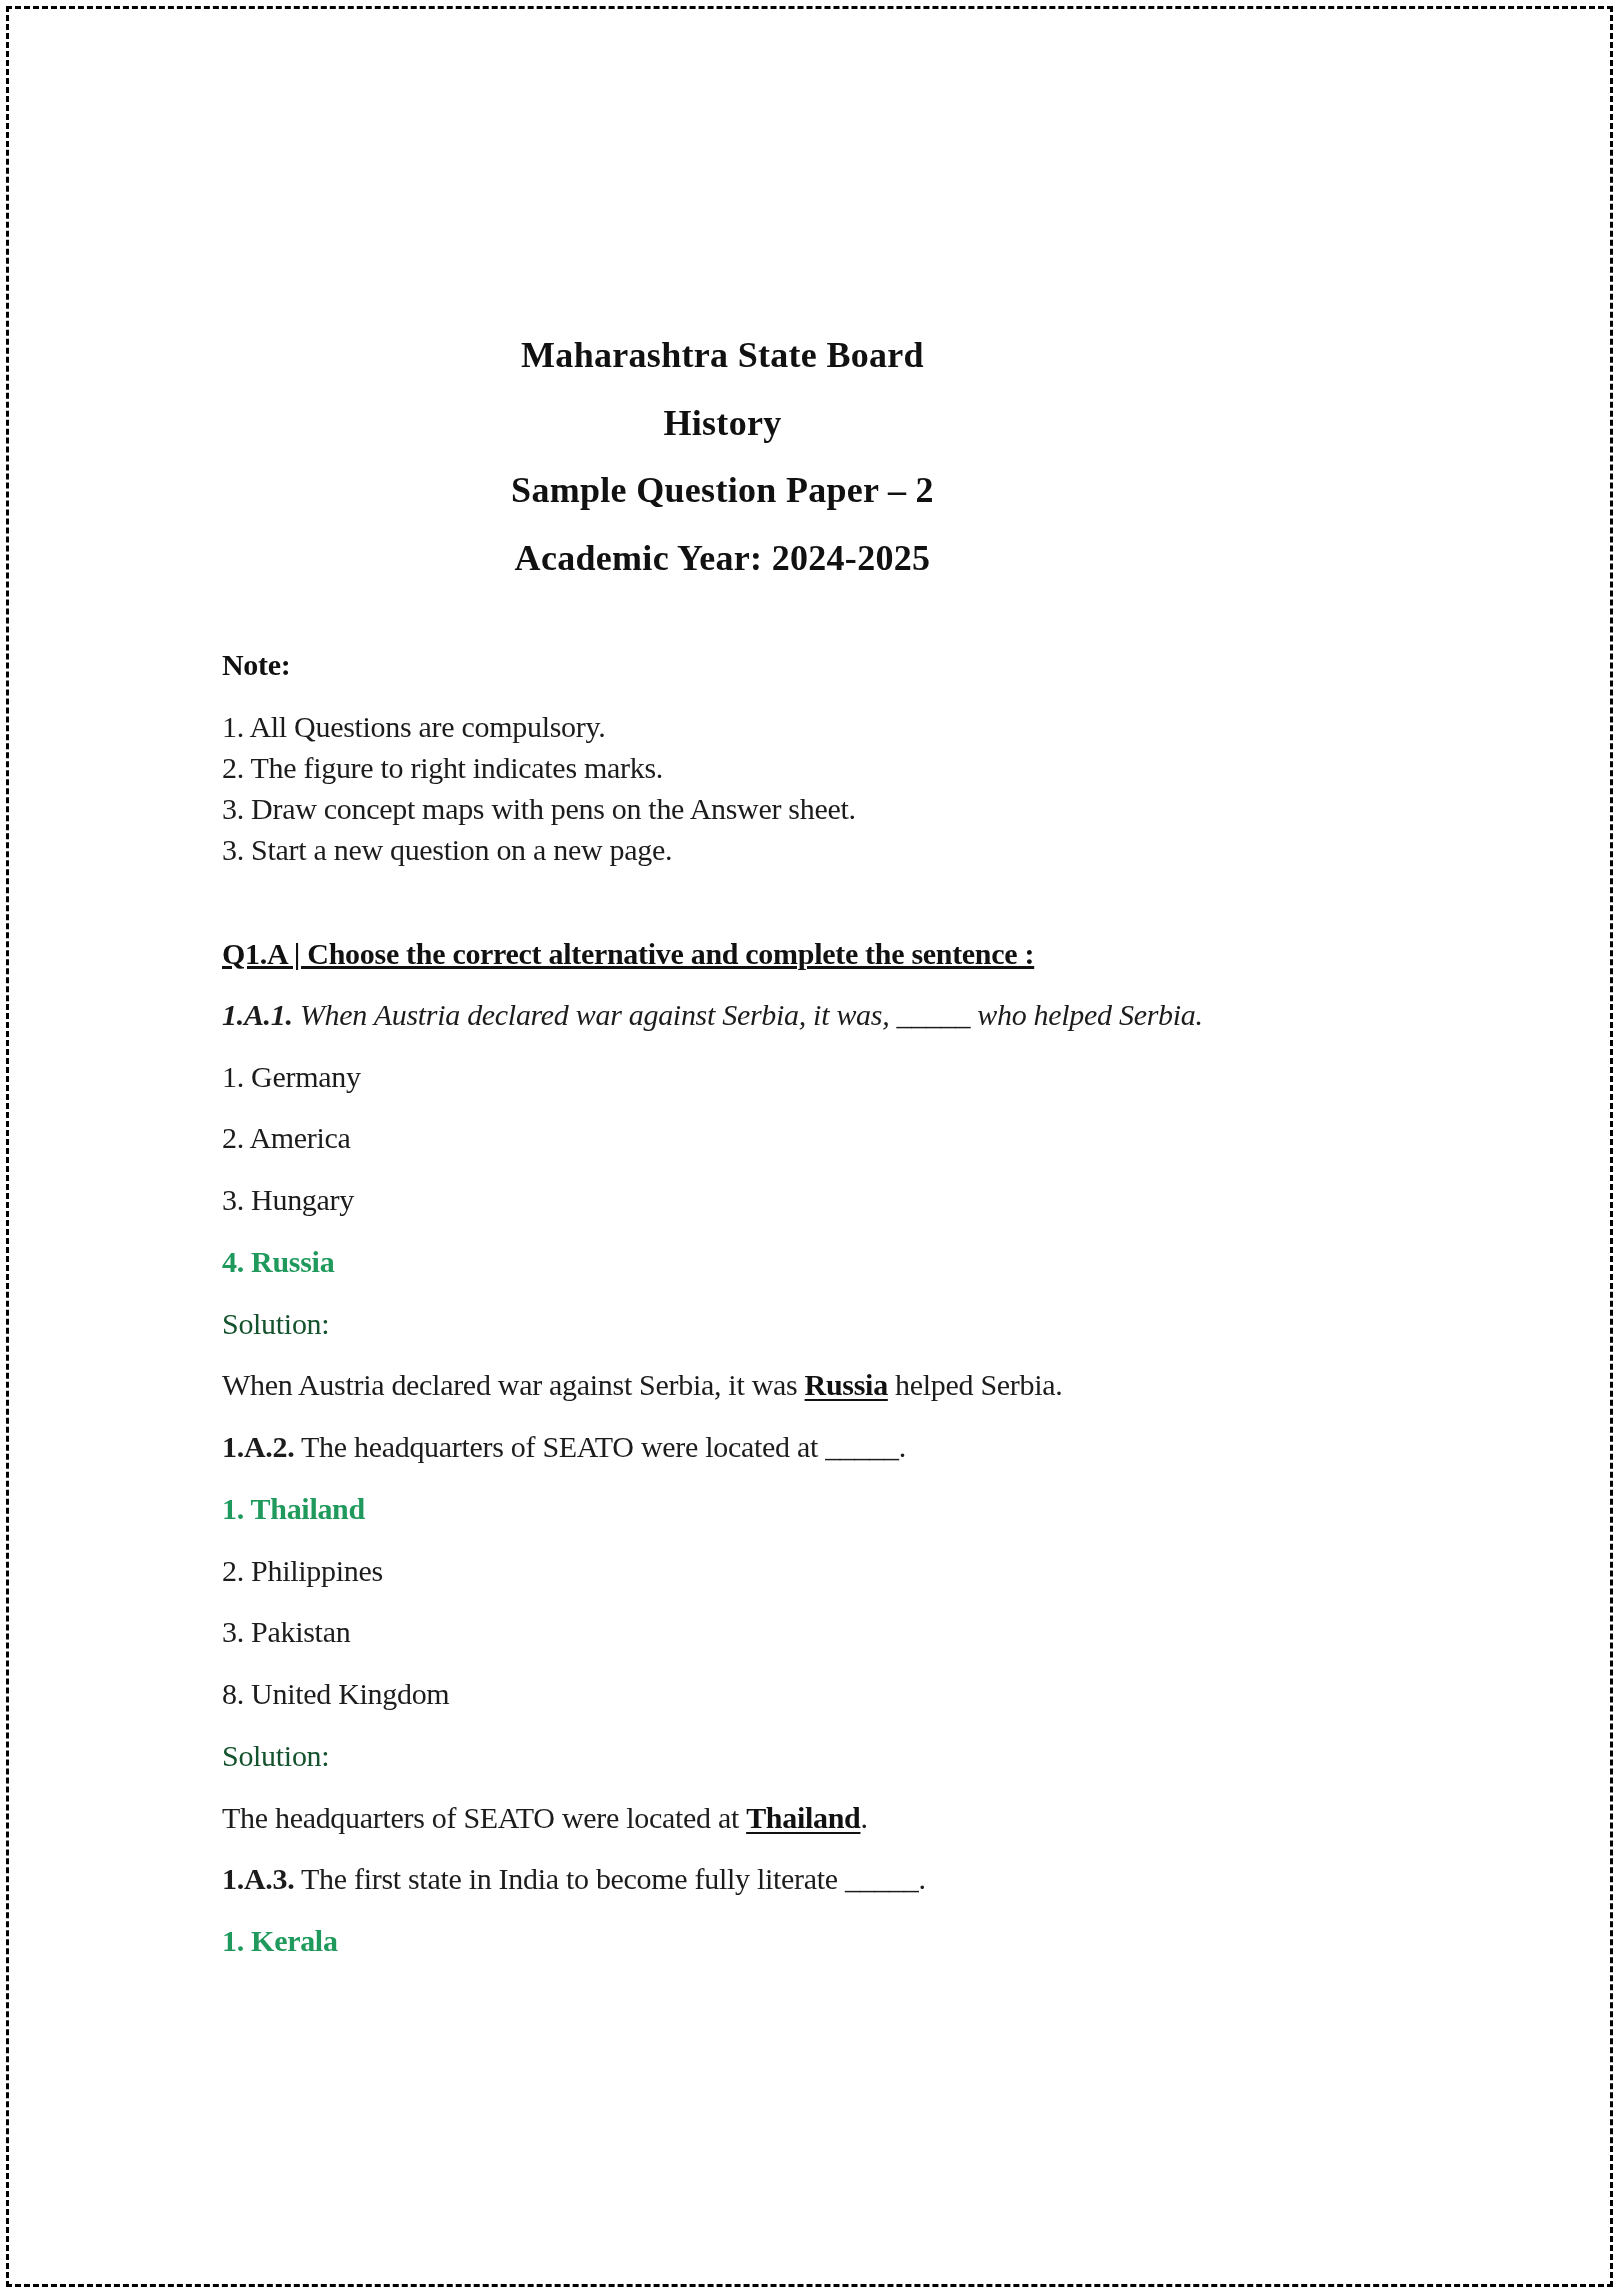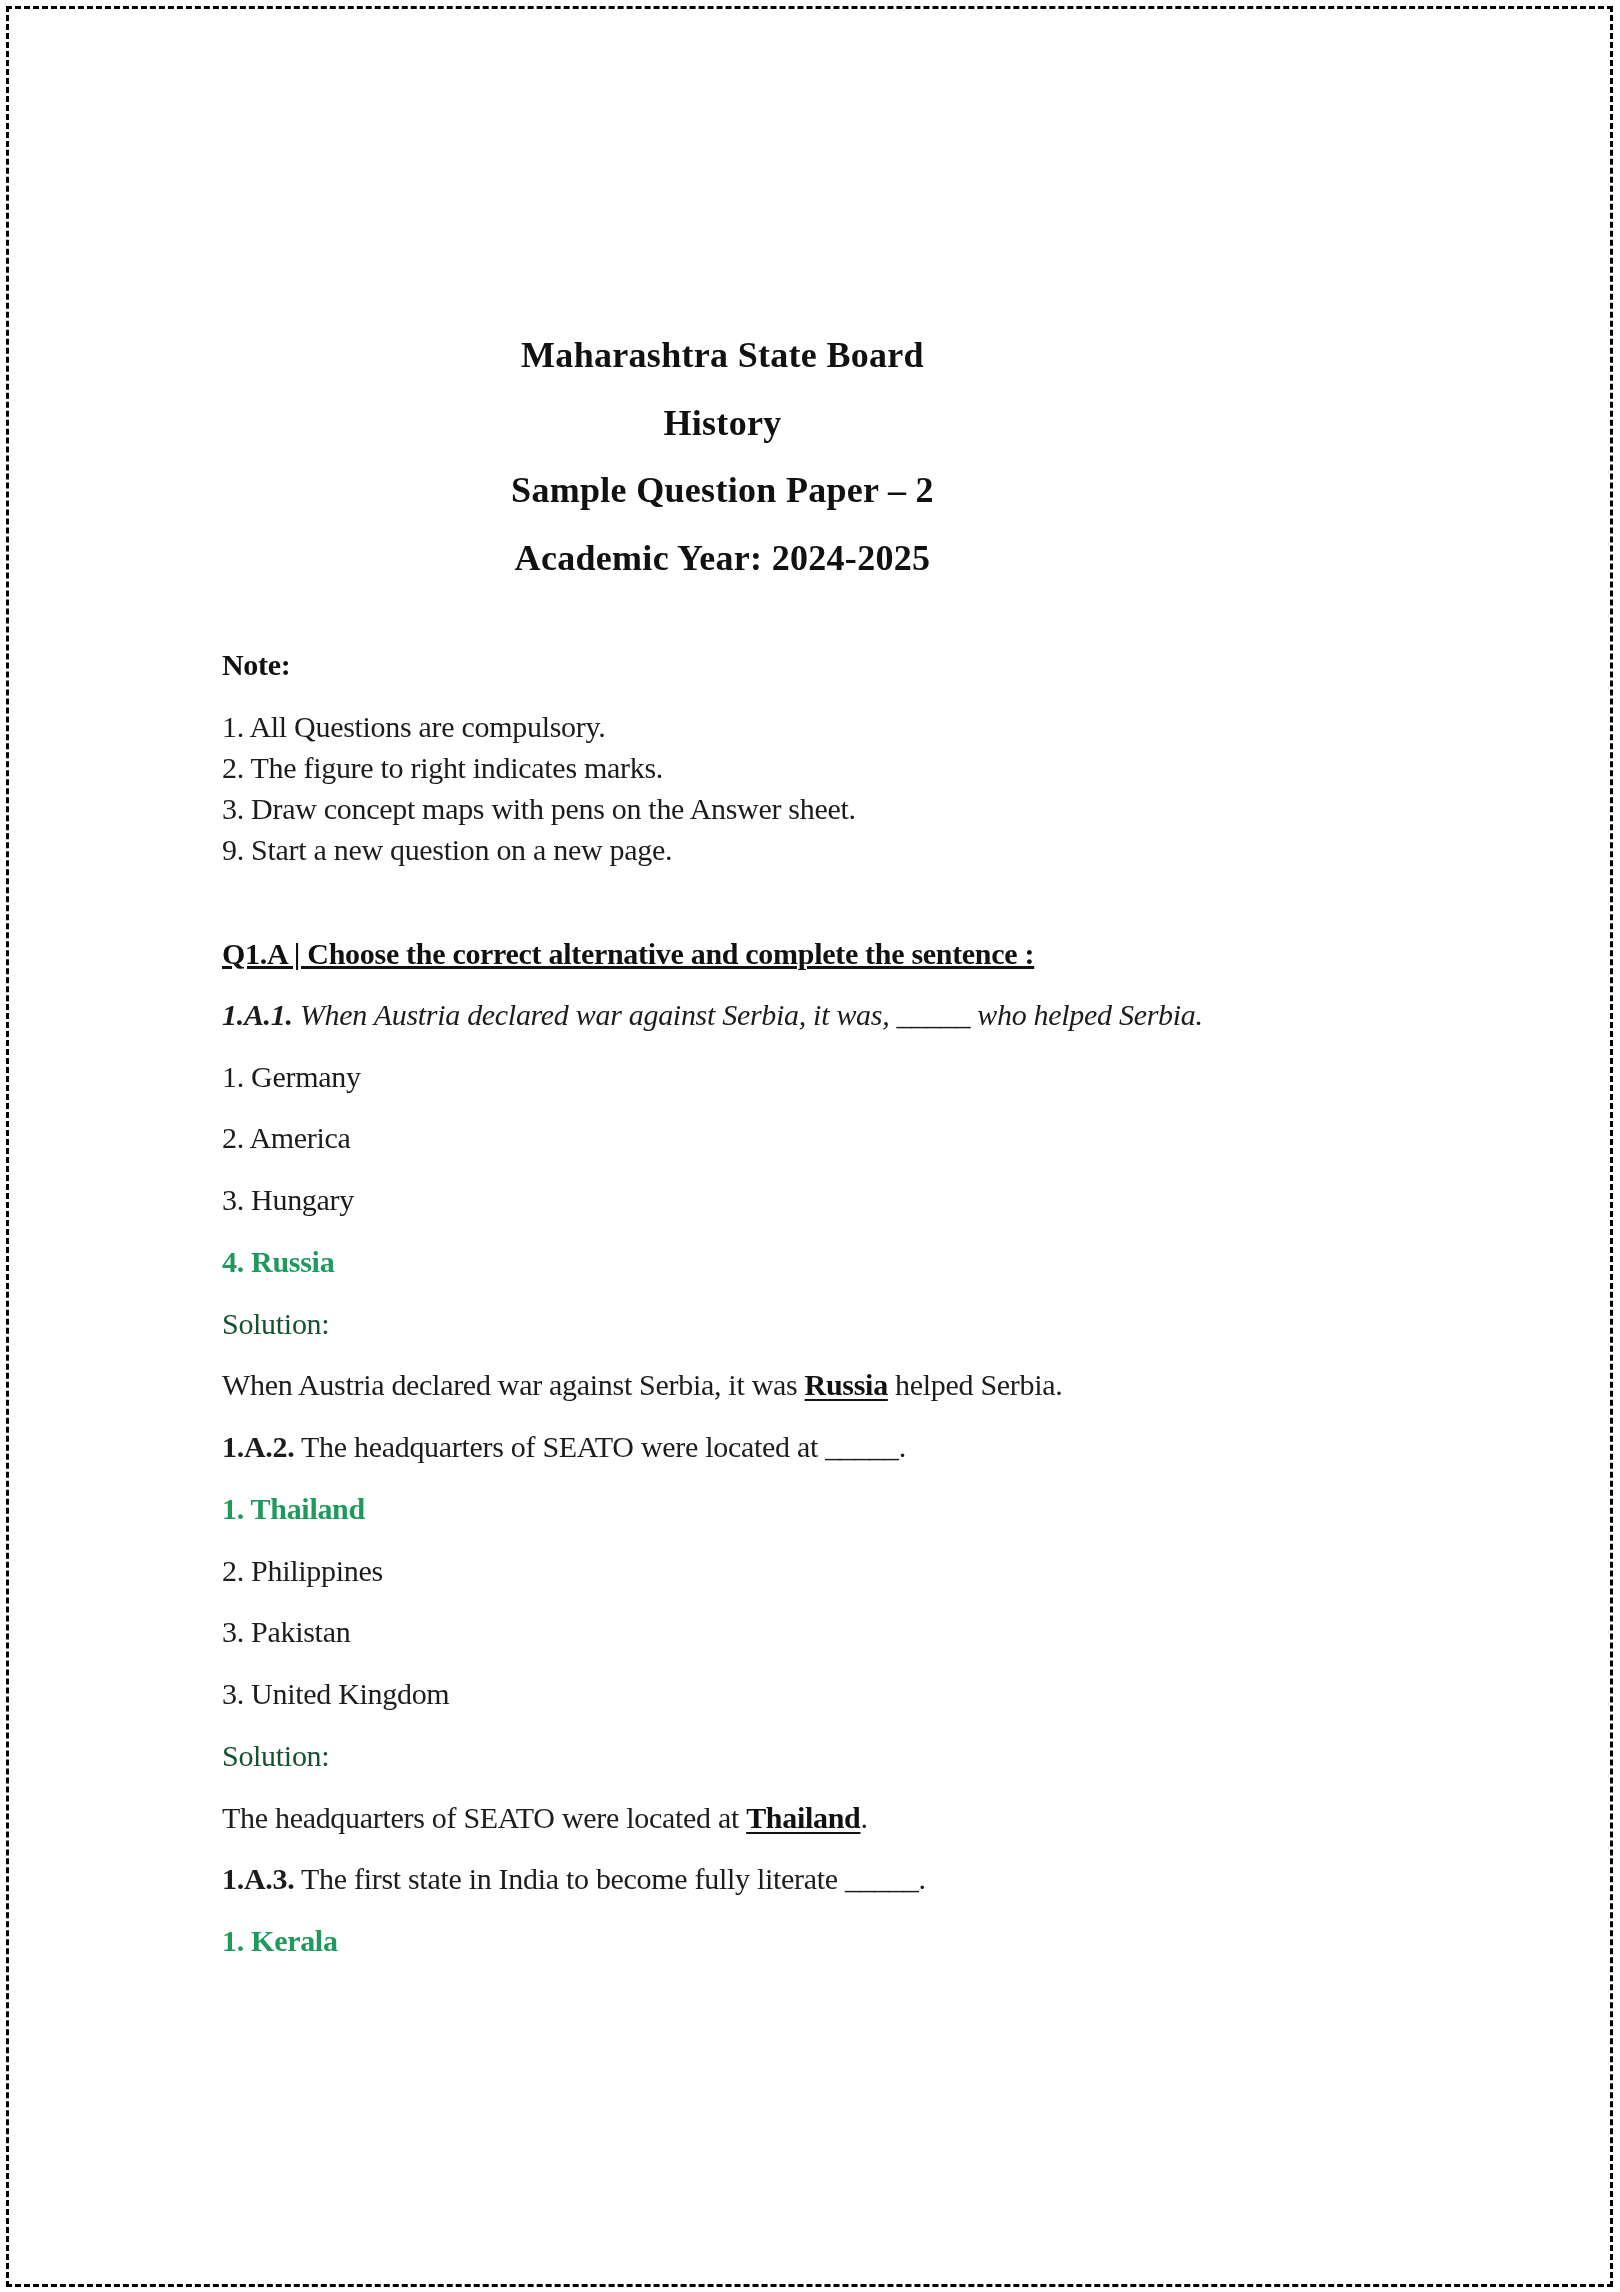--- a/index.html
+++ b/index.html
@@ -38,21 +38,21 @@
 <div class="title-line" style="top:402px;">History</div>
 <div class="title-line" style="top:469px;">Sample Question Paper – 2</div>
 <div class="title-line" style="top:537px;">Academic Year: 2024-2025</div>
 
 <div class="content">
 
   <div class="line heading" style="top:645px;">Note:</div>
   <div class="line" style="top:707px;">1. All Questions are compulsory.</div>
   <div class="line" style="top:748px;">2. The figure to right indicates marks.</div>
   <div class="line" style="top:789px;">3. Draw concept maps with pens on the Answer sheet.</div>
-  <div class="line" style="top:830px;">9. Start a new question on a new page.</div>
+  <div class="line" style="top:830px;">3. Start a new question on a new page.</div>
 
   <div class="line heading" style="top:934px;text-decoration:underline;">Q1.A | Choose the correct alternative and complete the sentence :</div>
 
   <div class="line" style="top:995px;font-style:italic;">
     <span class="b">1.A.1.</span><span> When Austria declared war against Serbia, it was, _____ who helped Serbia.</span>
   </div>
   <div class="line" style="top:1057px;">1. Germany</div>
   <div class="line" style="top:1118px;">2. America</div>
   <div class="line" style="top:1180px;">3. Hungary</div>
   <div class="line correct" style="top:1242px;">4. Russia</div>
@@ -60,21 +60,21 @@
   <div class="line" style="top:1365px;">
     <span>When Austria declared war against Serbia, it was </span><span class="answer">Russia</span><span> helped Serbia.</span>
   </div>
 
   <div class="line" style="top:1427px;">
     <span class="b">1.A.2.</span><span> The headquarters of SEATO were located at _____.</span>
   </div>
   <div class="line correct" style="top:1489px;">1. Thailand</div>
   <div class="line" style="top:1551px;">2. Philippines</div>
   <div class="line" style="top:1612px;">3. Pakistan</div>
-  <div class="line" style="top:1674px;">3. United Kingdom</div>
+  <div class="line" style="top:1674px;">8. United Kingdom</div>
   <div class="line solution-label" style="top:1736px;">Solution:</div>
   <div class="line" style="top:1798px;">
     <span>The headquarters of SEATO were located at </span><span class="answer">Thailand</span><span>.</span>
   </div>
 
   <div class="line" style="top:1859px;">
     <span class="b">1.A.3.</span><span> The first state in India to become fully literate _____.</span>
   </div>
   <div class="line correct" style="top:1921px;">1. Kerala</div>
 </div>

